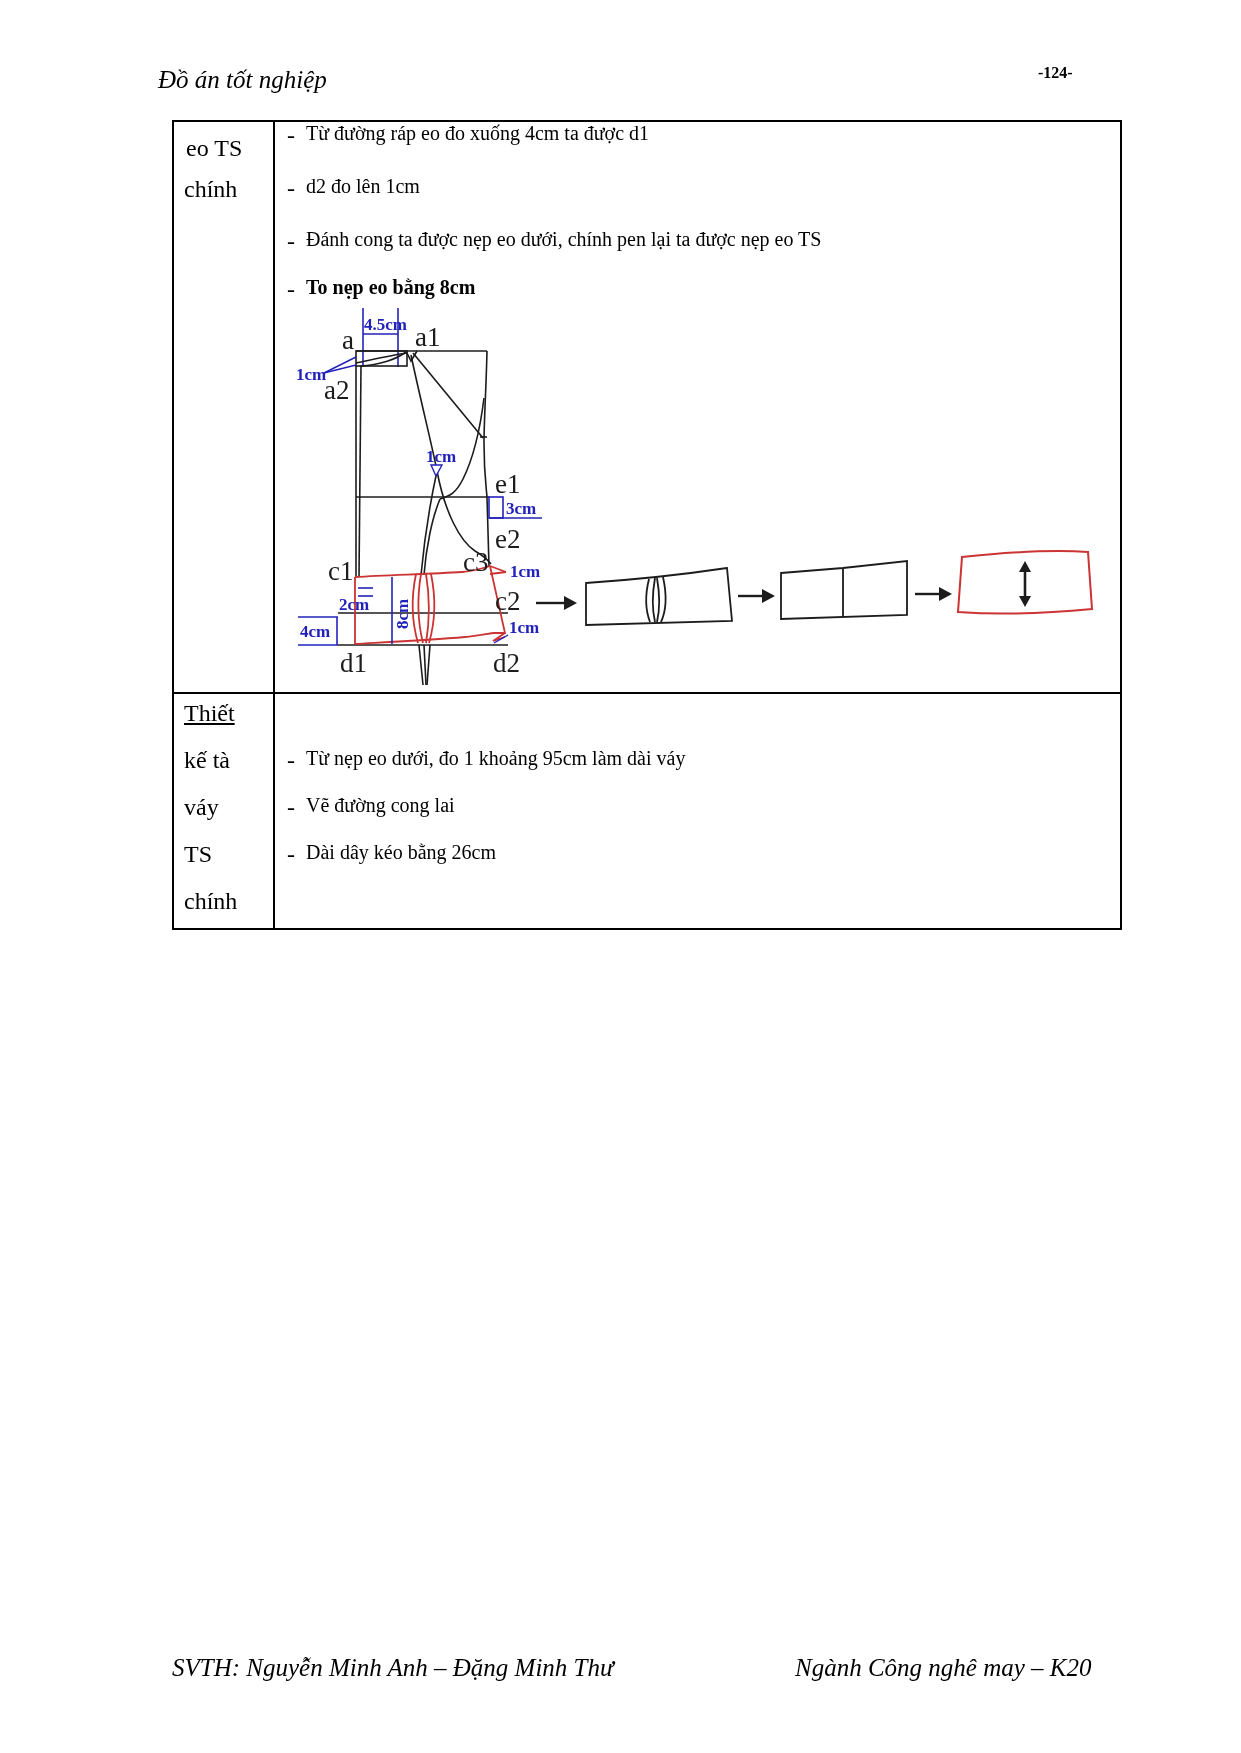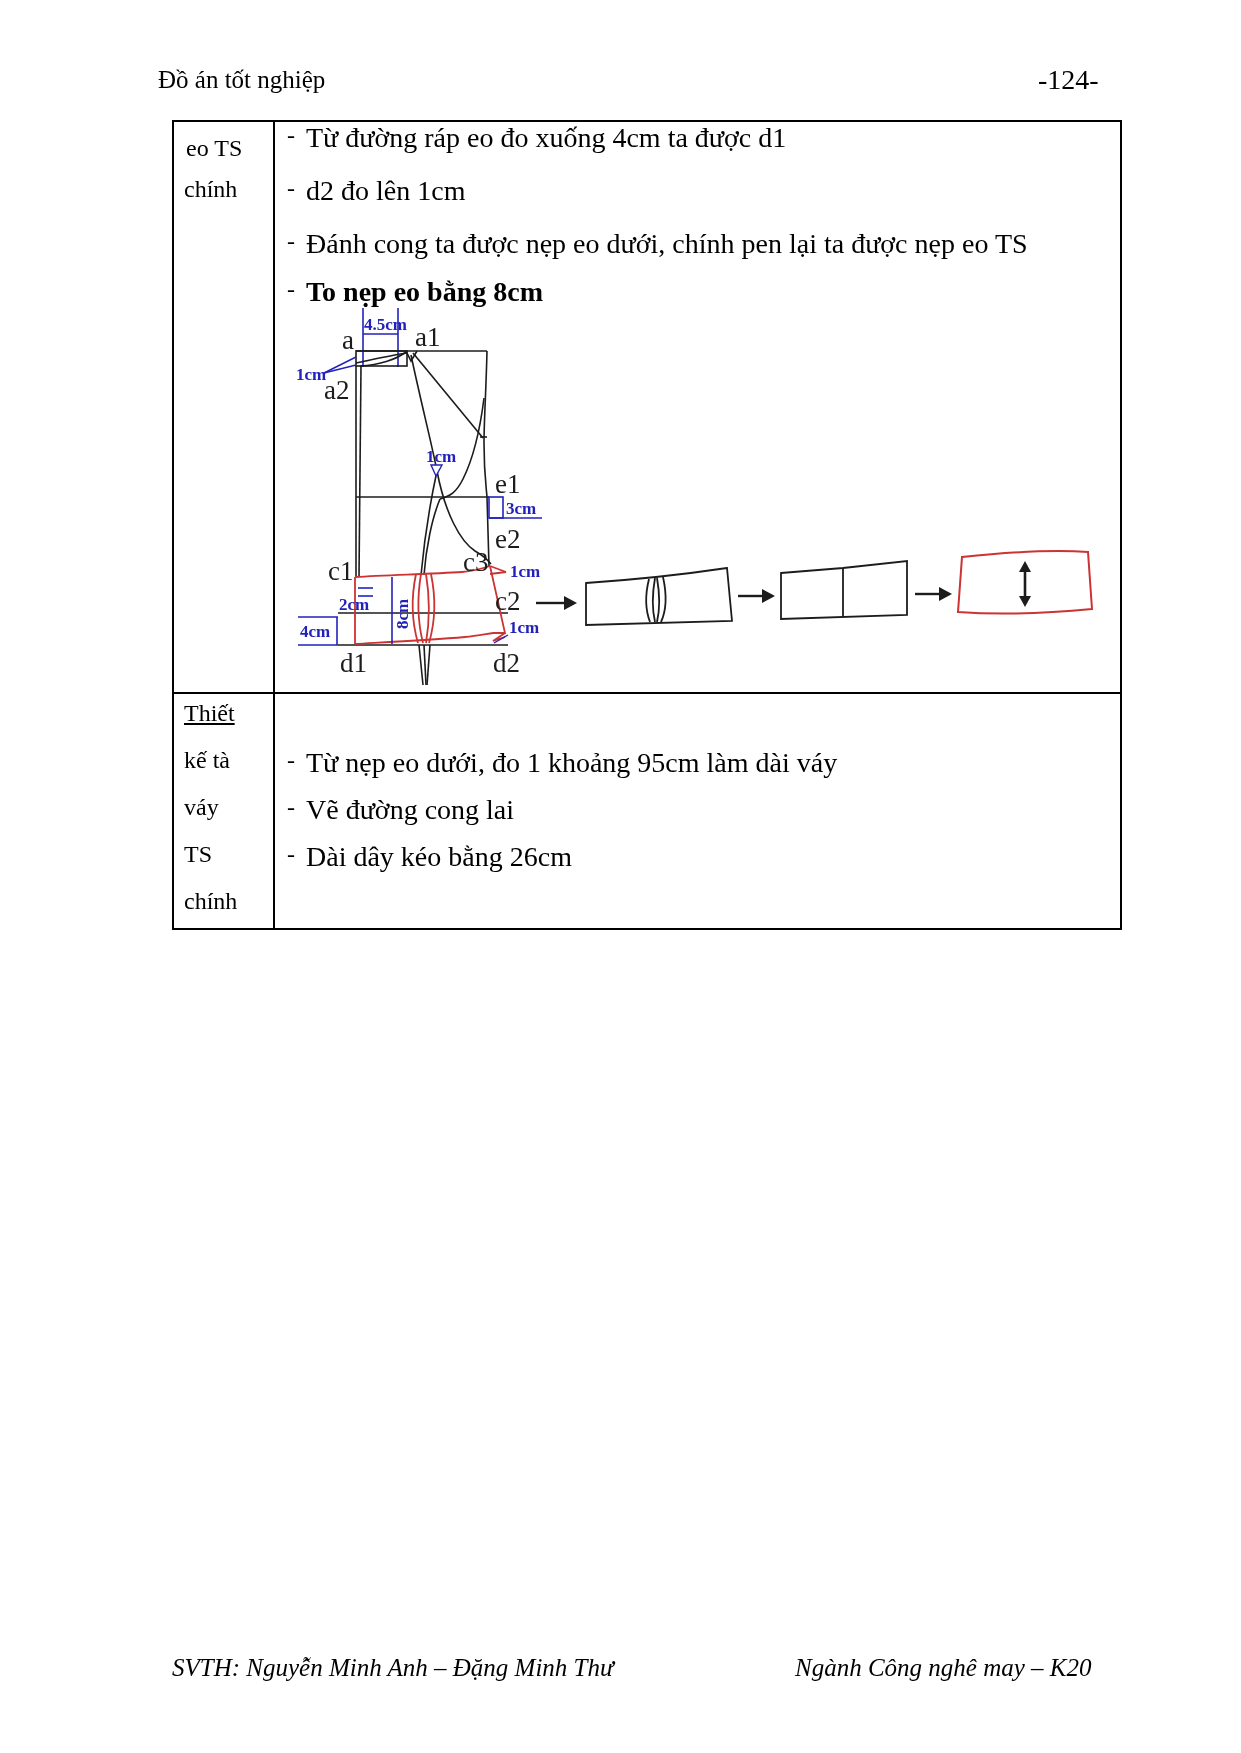--- a/index.html
+++ b/index.html
@@ -1,26 +1,26 @@
 <!DOCTYPE html>
 <html><head>
 <meta charset="utf-8">
 <style>
   html,body{margin:0;padding:0;}
   body{
     width:1241px;height:1753px;position:relative;background:#ffffff;
     font-family:"Liberation Serif", serif;color:#000;overflow:hidden;
   }
   .abs{position:absolute;}
-  .italic{}
+  .italic{font-style:italic;}
   .hdr{font-size:25px;}
-  .pgnum{font-size:28px;}
+  .pgnum{font-size:16px;font-weight:bold;}
   .cell-label{font-size:24px;white-space:nowrap;}
   .bullet-marker{font-size:24px;}
-  .bullet-text{font-size:28px;white-space:nowrap;}
+  .bullet-text{font-size:20px;white-space:nowrap;}
   .foot{font-size:25px;font-style:italic;white-space:nowrap;margin-top:46px;}
   .line{background:#000;}
   #tbl-border{border:2px solid #000;box-sizing:border-box;}
   svg text{font-family:"Liberation Serif", serif;}
   .ptlabel{font-size:27px;fill:#1c1c1c;}
   .meas{font-size:17px;font-weight:bold;fill:#2222bb;}
 </style>
 </head>
 <body>
 

